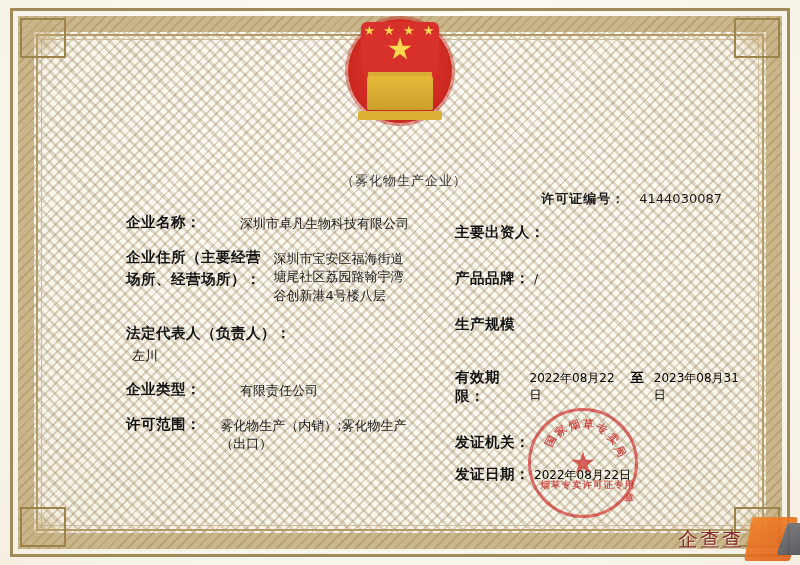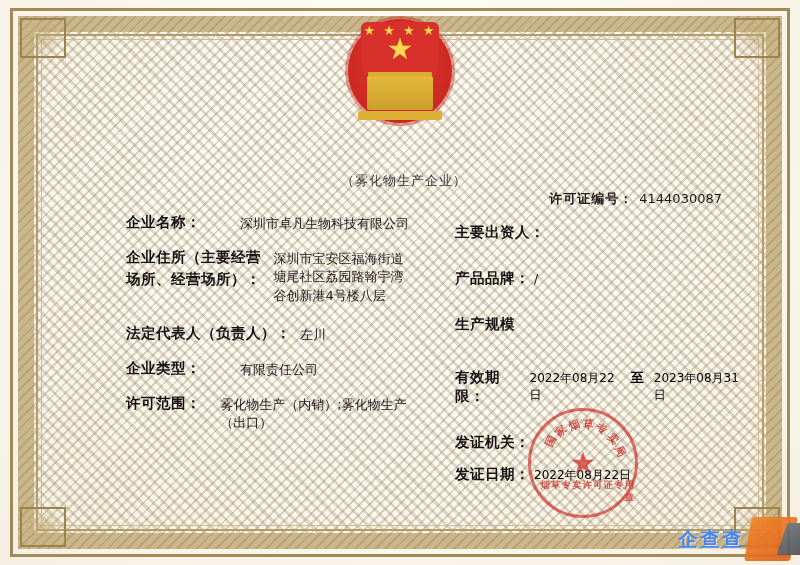--- a/index.html
+++ b/index.html
@@ -171,21 +171,21 @@
   }
 
   .cert-no {
     position: absolute;
     top: 190px;
     right: 78px;
     font-size: 13px;
     color: #1c1c1c;
   }
   .cert-no .lbl { font-weight: bold; letter-spacing: 1px; }
-  .cert-no .val { margin-left: 6px; }
+  .cert-no .val { margin-left: 14px; }
 
   
   .col-left {
     position: absolute;
     left: 105px;
     top: 212px;
     width: 310px;
   }
   .col-right {
     position: absolute;
@@ -316,22 +316,22 @@
   .watermark {
     position: absolute;
     right: 6px;
     bottom: 4px;
     display: flex;
     align-items: center;
     opacity: 0.92;
   }
   .wm-text {
     font-size: 20px;
-    font-weight: bold;
-    color: #3b82f6;
+    font-weight: normal;
+    color: #7f1d1d;
     letter-spacing: 2px;
     text-shadow: 1px 1px 0 rgba(255,255,255,0.7);
   }
   .wm-badge {
     margin-left: 4px;
     width: 46px;
     height: 44px;
     background: linear-gradient(145deg, #f0842a, #e0621a);
     transform: skewX(-10deg);
     position: relative;
@@ -384,21 +384,21 @@
       <div class="lbl">企业名称：</div>
       <div class="val">深圳市卓凡生物科技有限公司</div>
     </div>
 
     <div class="field f-addr two-line">
       <div class="lbl">企业住所（主要经营
 场所、经营场所）：</div>
       <div class="val">深圳市宝安区福海街道塘尾社区荔园路翰宇湾谷创新港4号楼八层</div>
     </div>
 
-    <div class="field f-legal" style="margin-top:18px;">
+    <div class="field f-legal" style="margin-top:18px;flex-direction:column;">
       <div class="lbl">法定代表人（负责人）：</div>
       <div class="val">左川</div>
     </div>
 
     <div class="field f-type">
       <div class="lbl">企业类型：</div>
       <div class="val">有限责任公司</div>
     </div>
 
     <div class="field f-scope">

